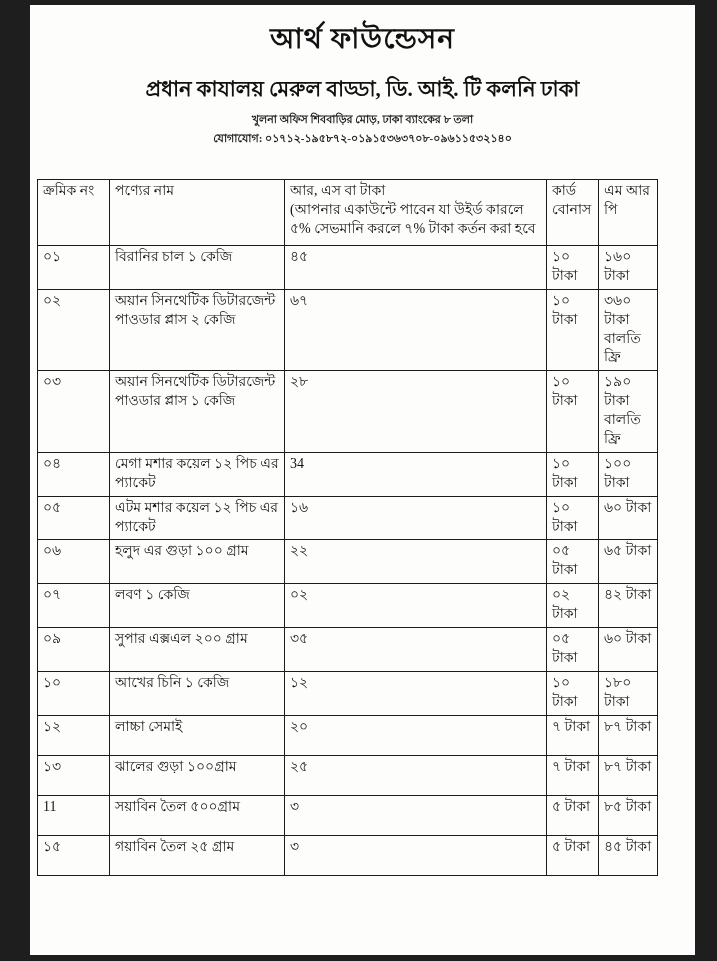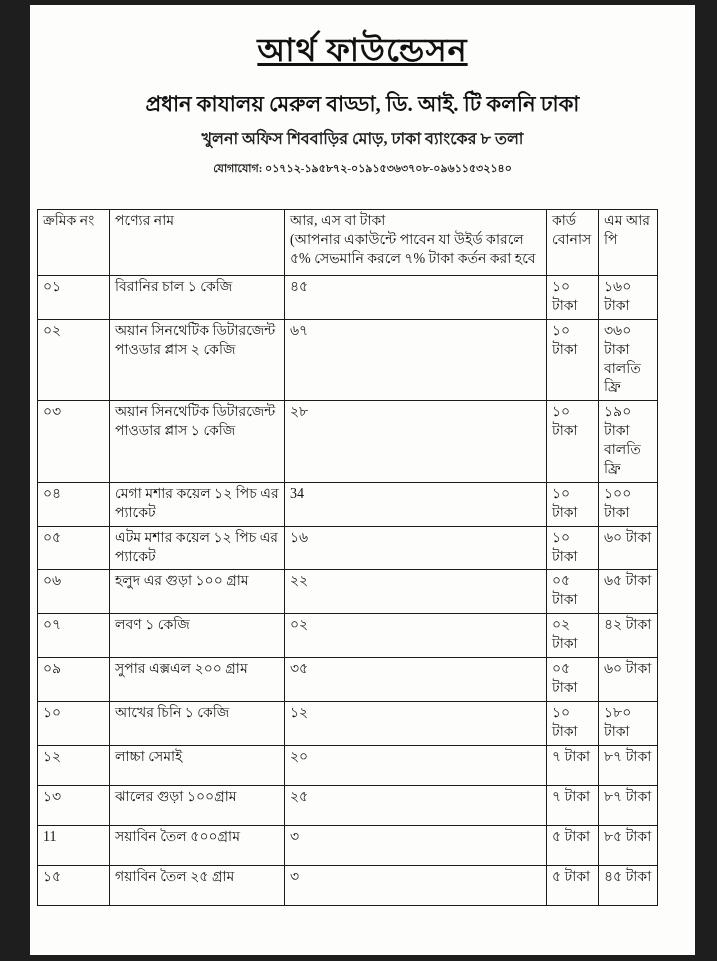--- a/index.html
+++ b/index.html
@@ -12,39 +12,38 @@
     overflow:hidden;
   }
   .page {
     position:absolute;
     left:30px; top:5px;
     width:665px; height:950px;
     background:#fdfdfc;
   }
   .doc-header { text-align:center; }
   .doc-title {
-    margin-top:20px;
-    font-size:32px;
+    margin-top:12px;
+    font-size:28px;
     font-weight:bold;
     letter-spacing:1px;
-    text-decoration:underline;
   }
   .addr1 {
     margin-top:9px;
     font-size:21px;
     font-weight:bold;
   }
   .addr2 {
     margin-top:3px;
-    font-size:16px;
+    font-size:11px;
     font-weight:bold;
     color:#222;
   }
   .contact {
-    margin-top:7px;
+    margin-top:0;
     font-size:11px;
     font-weight:bold;
     color:#222;
   }
   table.price-table {
     margin:30px 0 0 7px;
     width:620px;
     border-collapse:collapse;
     table-layout:fixed;
     font-size:14px;

